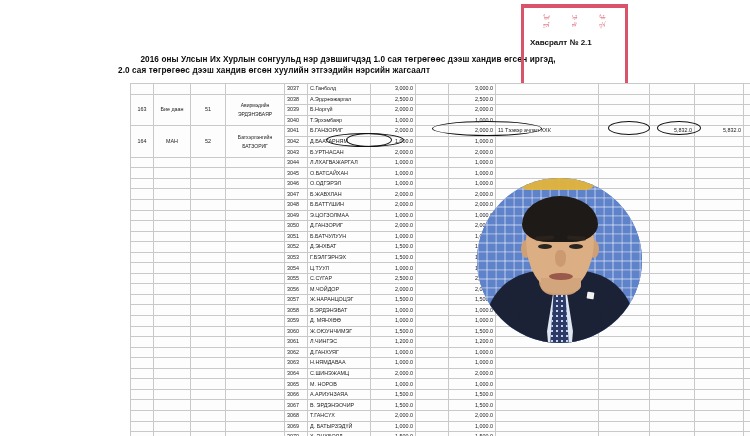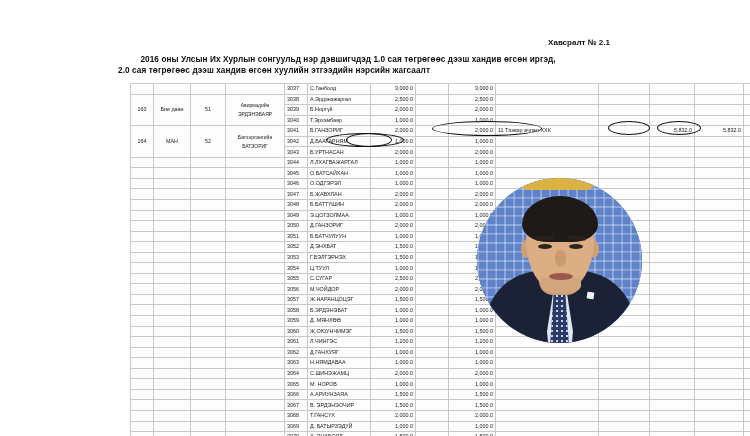--- a/index.html
+++ b/index.html
@@ -54,21 +54,20 @@
     font-family:"DejaVu Serif",serif;
     text-align:center;
     word-break:break-all;
     opacity:.92;
   }
   .mong-col span{display:block;transform:scaleX(.55);letter-spacing:-1px;}
   .stamp-label{
     position:absolute;
     left:530px;top:38px;
     width:98px;
-    text-align:center;
     font-size:8px;
     font-weight:bold;
     color:#111;
     z-index:6;
   }
 
   
   .sheet{
     position:absolute;
     left:130px;top:83px;
@@ -199,20 +198,33 @@
 </head>
 <body>
 
 <div class="page">
 
   <div class="title-block">
     <div>2016 оны Улсын Их Хурлын сонгуульд нэр дэвшигчдэд 1.0 сая төгрөгөөс дээш хандив өгсөн иргэд,</div>
     <div class="title-line2">2.0 сая төгрөгөөс дээш хандив өгсөн хуулийн этгээдийн нэрсийн жагсаалт</div>
   </div>
 
+  <div class="stamp">
+    <div class="stamp-inner">
+      <div class="mong-col">
+          <span>ᠮᠣᠩᠭᠣᠯ</span>
+        </div>
+      <div class="mong-col">
+          <span>ᠤᠯᠤᠰ</span>
+        </div>
+      <div class="mong-col">
+          <span>ᠲᠠᠮᠠᠭ᠎ᠠ</span>
+        </div>
+    </div>
+  </div>
   <div class="stamp-label">Хавсралт № 2.1</div>
 
   <div class="sheet">
     <table class="grid">
       <tbody>
           <tr>
             <td class="c-no"></td>
             <td class="c-party"></td>
             <td class="c-num"></td>
             <td class="c-cand"></td>

